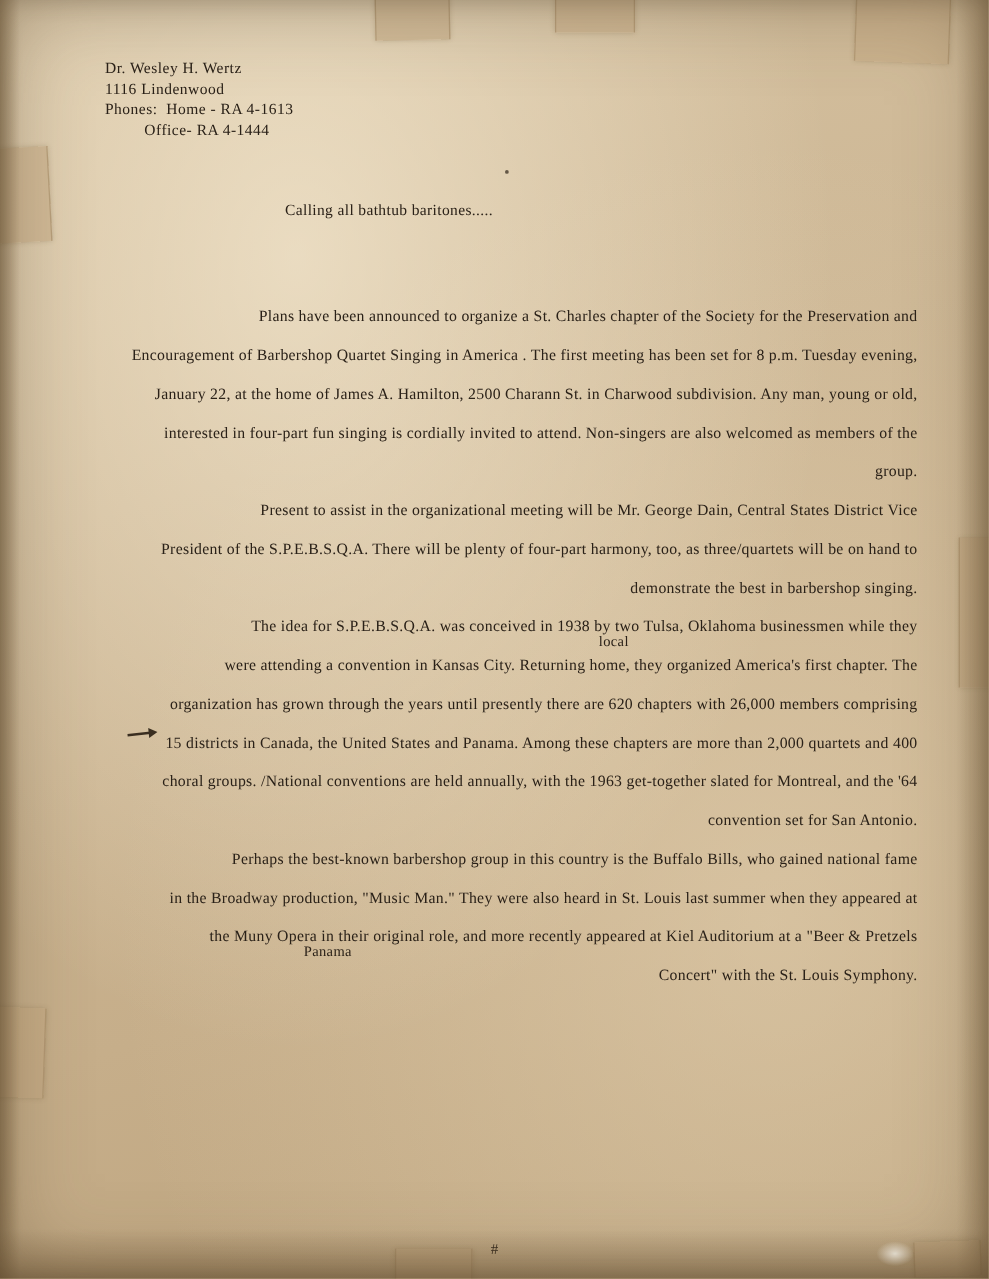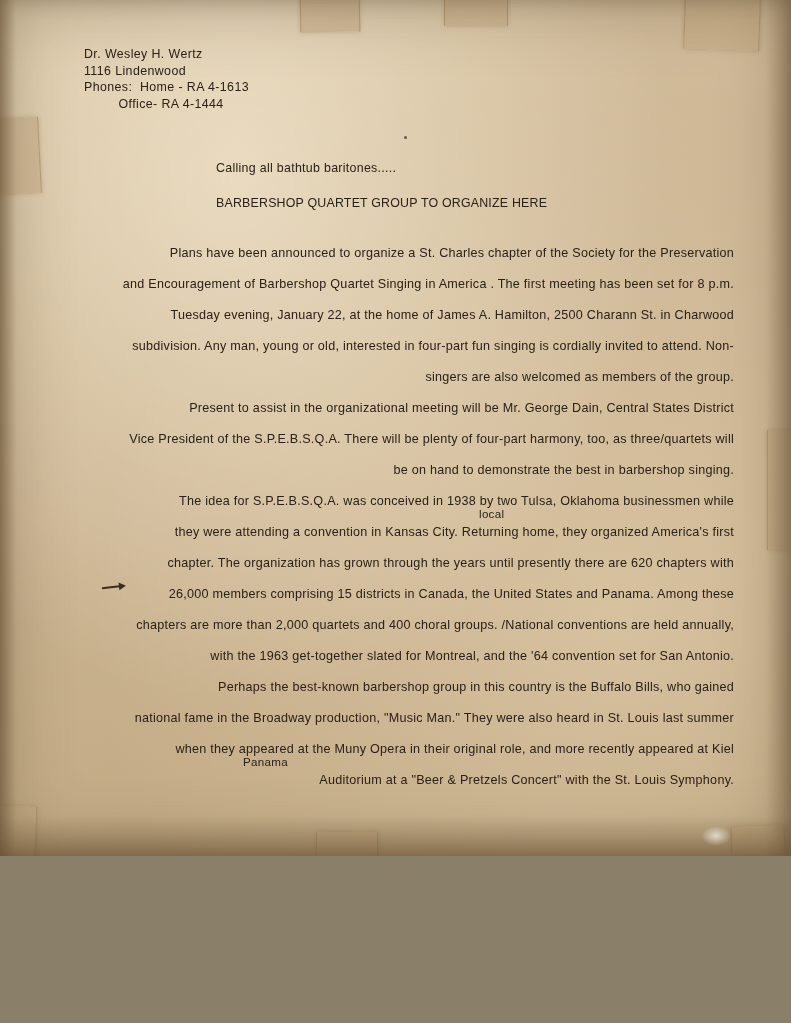--- a/index.html
+++ b/index.html
@@ -3,28 +3,28 @@
 <meta charset="utf-8">
 <style>
   html, body {
     margin: 0;
     padding: 0;
     background: #8a7f68;
   }
   .page {
     position: relative;
     width: 791px;
-    height: 856px;
+    height: 1023px;
     overflow: hidden;
     background: #c9b391;
     background-image:
       radial-gradient(ellipse at 30% 20%, rgba(255,246,225,0.55) 0%, rgba(255,246,225,0) 55%),
       radial-gradient(ellipse at 78% 72%, rgba(232,214,182,0.5) 0%, rgba(232,214,182,0) 60%),
       linear-gradient(165deg, #d6c2a1 0%, #cdb795 35%, #c6ae8a 70%, #bda47e 100%);
-    font-family: Liberation Sans, sans-serif;
+    font-family: Liberation Serif, serif;
     color: #2a2118;
   }
   
   .vignette {
     position: absolute;
     inset: 0;
     pointer-events: none;
     box-shadow: inset 0 0 70px rgba(90,70,45,0.45),
                 inset 0 0 18px rgba(70,52,32,0.30);
   }
@@ -71,21 +71,21 @@
     position: absolute;
     left: 84px;
     top: 46px;
     font-size: 12.4px;
     line-height: 16.6px;
     letter-spacing: 0.4px;
     white-space: pre;
   }
   .headline-block {
     position: absolute;
-    left: 216px;
+    left: 228px;
     top: 160px;
     font-size: 12.4px;
     line-height: 16px;
     letter-spacing: 0.3px;
   }
   .headline-block .h2 { margin-top: 19px; letter-spacing: 0.2px; }
 
   .body {
     position: absolute;
     left: 104px;
@@ -154,21 +154,20 @@
 
   <div class="content">
 
     <div class="letterhead">Dr. Wesley H. Wertz
 1116 Lindenwood
 Phones:  Home - RA 4-1613
          Office- RA 4-1444</div>
 
     <div class="headline-block">
       <div class="h1">Calling all bathtub baritones.....</div>
-      <div class="h2">BARBERSHOP QUARTET GROUP TO ORGANIZE HERE</div>
     </div>
 
     <div class="smudge"></div>
 
     <div class="body">
       <p class="para"><span class="indent"></span><span>Plans have been announced to organize a St. Charles chapter of the Society for the Preservation and Encouragement of Barbershop Quartet Singing in America .  The first meeting has been set for 8 p.m. Tuesday evening, January 22, at the home of James A. Hamilton, 2500 Charann St. in Charwood subdivision.  Any man, young or old, interested in four-part fun singing is cordially invited to attend.  Non-singers are also welcomed as members of the group.</span></p>
       <p class="para"><span class="indent"></span><span>Present to assist in the organizational meeting will be Mr. George Dain, Central States District Vice President of the S.P.E.B.S.Q.A.  There will be plenty of four-part harmony, too, as three/quartets will be on hand to demonstrate the best in barbershop singing.</span></p>
       <p class="para"><span class="indent"></span><span>The idea for S.P.E.B.S.Q.A. was conceived in 1938 by two Tulsa, Oklahoma businessmen while they were attending a convention in Kansas City.  Returning home, they organized America's first chapter.  The organization has grown through the years until presently there are 620 chapters with 26,000 members comprising 15 districts in Canada, the United States and Panama.  Among these chapters are more than 2,000 quartets and 400 choral groups. /National conventions are held annually, with the 1963 get-together slated for Montreal, and the '64 convention set for San Antonio.</span></p>
       <p class="para"><span class="indent"></span><span>Perhaps the best-known barbershop group in this country is the Buffalo Bills, who gained national fame in the Broadway production, "Music Man."  They were also heard in St. Louis last summer when they appeared at the Muny Opera in their original role, and more recently appeared at Kiel Auditorium at a "Beer &amp; Pretzels Concert" with the St. Louis Symphony.</span></p>
     </div>

